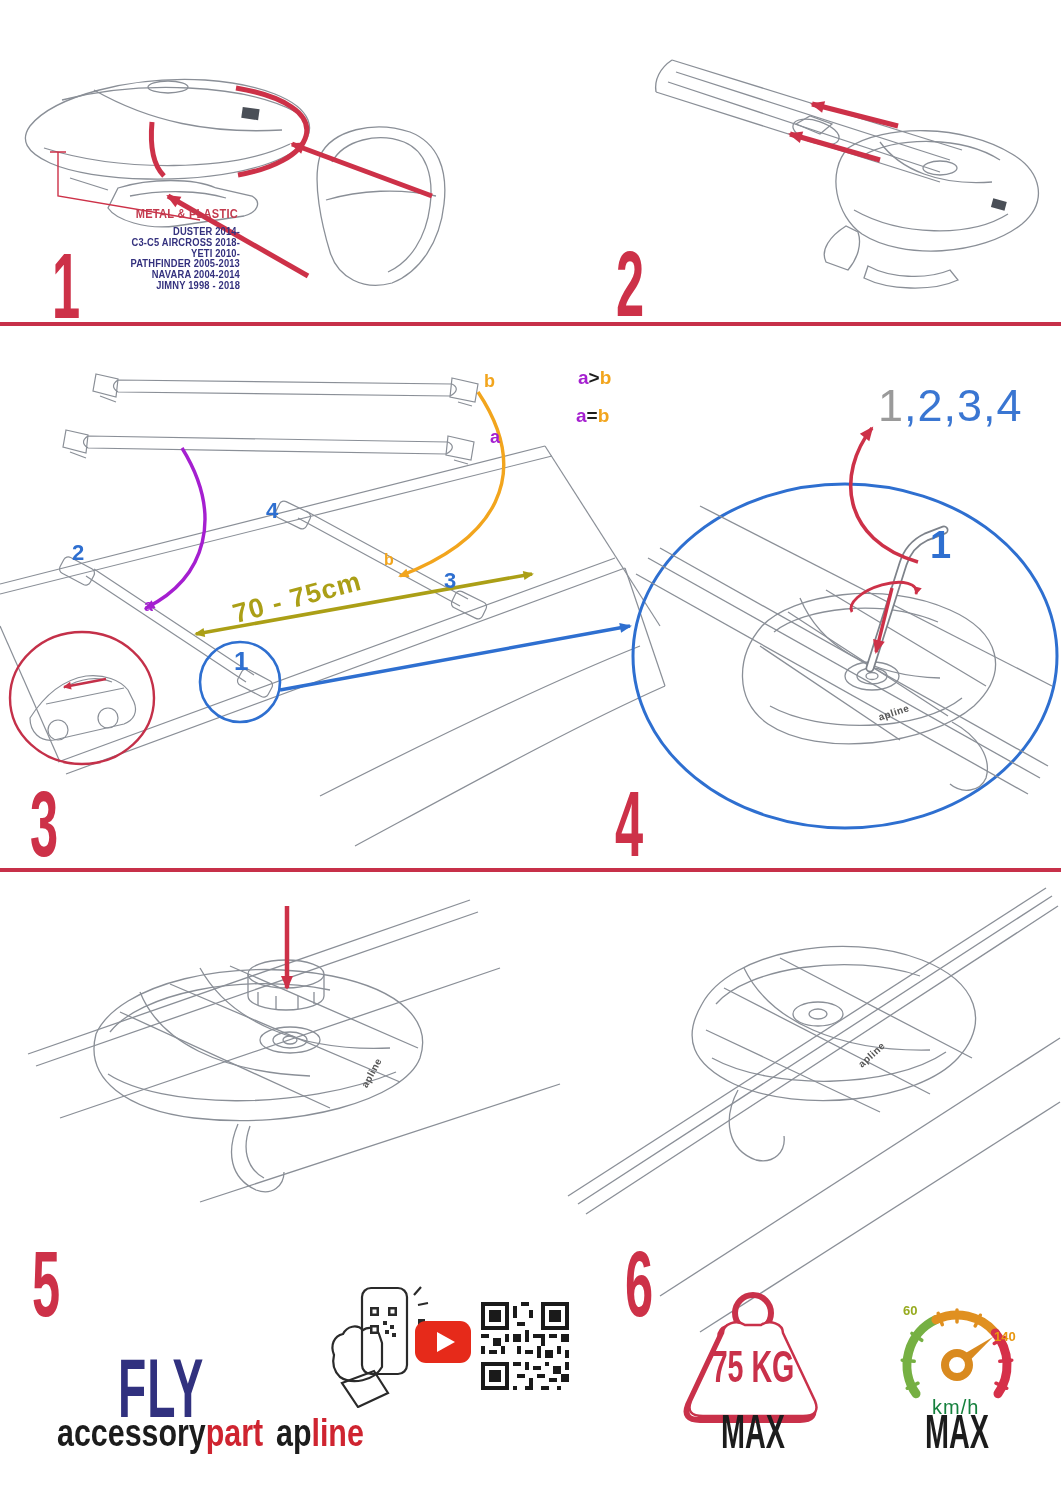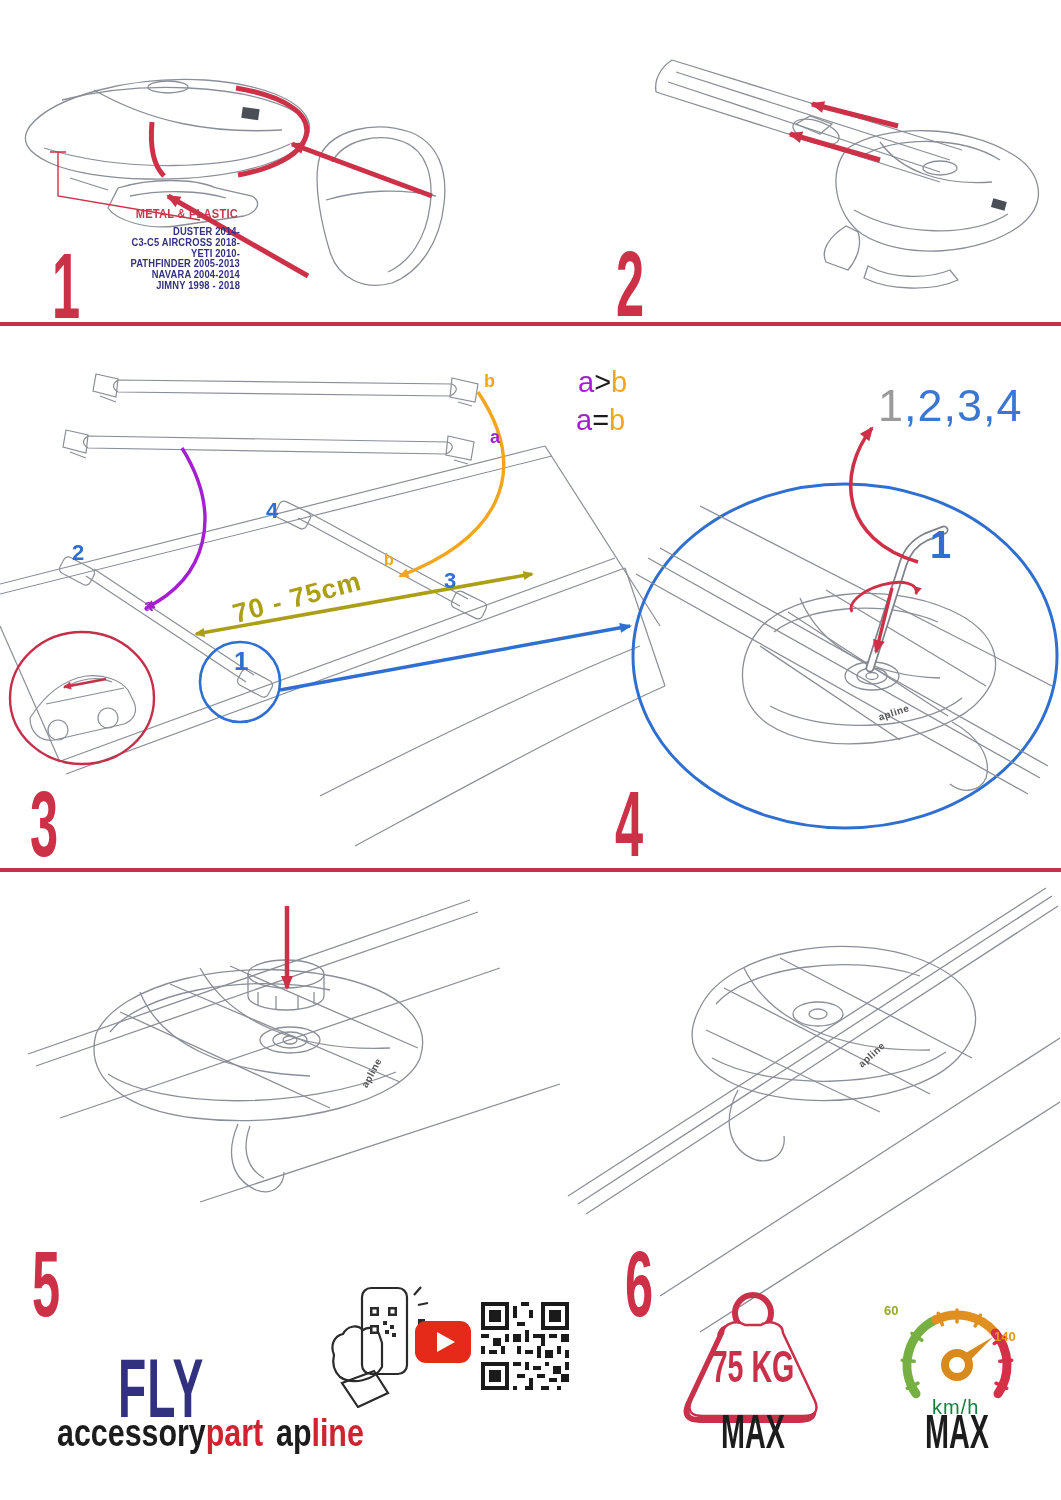--- a/index.html
+++ b/index.html
@@ -9,21 +9,21 @@
   .t{position:absolute;line-height:1;white-space:nowrap}
   .stepnum{position:absolute;font-weight:700;font-size:92px;color:#cd3148;
            transform:scaleX(.55);transform-origin:0 0;line-height:1;letter-spacing:-2px}
   .divider{position:absolute;left:0;width:1061px;height:4px;background:#c73049}
   .material{position:absolute;left:28px;width:210px;text-align:right;font-weight:700;
             font-size:13px;color:#c33a4e;transform:scaleX(.85);transform-origin:100% 0;letter-spacing:.3px}
   .models{position:absolute;left:28px;width:212px;text-align:right;font-weight:700;
           font-size:11px;line-height:10.8px;color:#34317e;transform:scaleX(.85);transform-origin:100% 0;letter-spacing:.2px}
   .bluenum{color:#2e6fd0;font-weight:700}
   .purple{color:#a51fd0}.orange{color:#f2a51d}.blk{color:#1c1c1c}
-  .cmp{font-size:29px;font-weight:400}
+  .cmp{font-size:19px;font-weight:700}
   .seq{font-size:45px;font-weight:400;letter-spacing:1px}
   .seq .first{color:#9a9a9a}.seq .rest{color:#3a76d2}
   .dist{color:#ab9f16;font-weight:700;font-size:27px;transform:rotate(-15deg);transform-origin:0 0;letter-spacing:1px}
   .clampLogo{font-size:10px;font-weight:700;color:#555;letter-spacing:.5px}
   .fly{font-size:84px;font-weight:700;color:#31317f;transform:scaleX(.55);transform-origin:0 0;letter-spacing:2px}
   .brandline{font-size:38px;font-weight:700;transform:scaleX(.8);transform-origin:0 0}
   .brandline .r{color:#cf2430}.brandline .k{color:#1c1c1c}.brandline .gap{margin-left:16px}
   .maxlbl{position:absolute;width:150px;text-align:center;font-weight:700;font-size:48px;color:#1c1c1c;
           transform:scaleX(.6);transform-origin:50% 0;line-height:1}
   .kg{position:absolute;width:150px;text-align:center;font-weight:700;font-size:44px;color:#c9314a;
@@ -374,18 +374,18 @@
       </g>
       <g stroke="#d63049" stroke-width="3.5">
         <path d="M112.2,60.5 L122.6,54.5"></path>
           <path d="M117.8,78.3 L129.8,77.2"></path>
           <path d="M114,100.2 L124.8,105.3"></path>
       </g>
     </g>
     <polygon points="111.3,53.7 71.3,77.3 78.7,86.7" fill="#d98a1f"></polygon>
     <circle cx="75" cy="82" r="12" fill="#ffffff" stroke="#d98a1f" stroke-width="8"></circle>
   </svg>
-  <div class="gtick" style="left:884px;top:1304px;color:#97ab1f">60</div>
+  <div class="gtick" style="left:903px;top:1304px;color:#97ab1f">60</div>
   <div class="gtick" style="left:994px;top:1330px;color:#e8960f">140</div>
   <div class="kmh" style="left:932px;top:1396px">km/h</div>
   <div class="maxlbl" style="left:882px;top:1408px">MAX</div>
 
 </div>
 
 </body></html>

